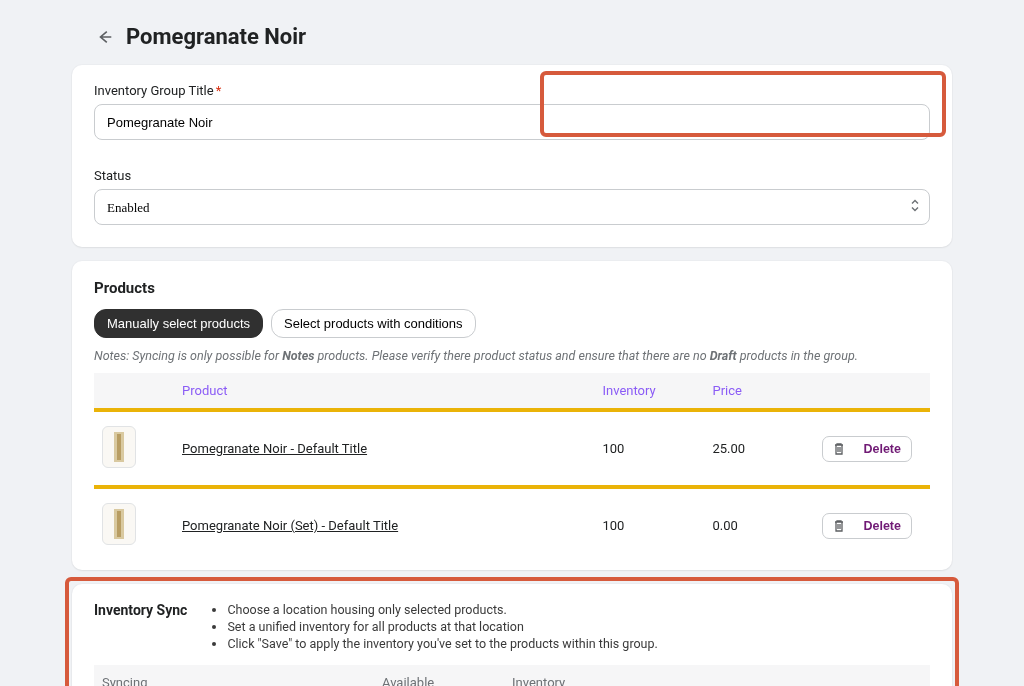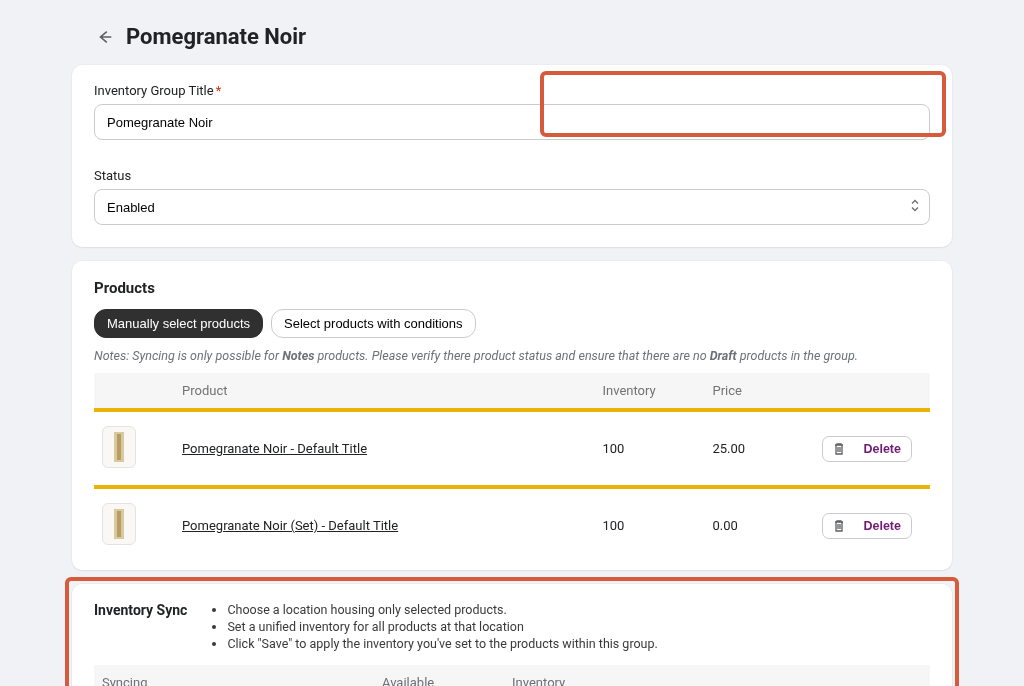--- a/index.html
+++ b/index.html
@@ -46,21 +46,21 @@
     width: 100%;
     height: 36px;
     border: 1px solid #c9cccf;
     border-radius: 8px;
     padding: 0 12px;
     font-size: 13px;
     background: #fff;
     outline: none;
   }
   .select-wrap { position: relative; }
-  .select { appearance: none; -webkit-appearance: none; padding-right: 30px; }
+  .select { appearance: none; -webkit-appearance: none; padding-right: 30px; font-family: Liberation Serif, serif; }
   .select-arrows {
     position: absolute; right: 10px; top: 50%; transform: translateY(-50%);
     pointer-events: none; color: #6d7175;
   }
 
   .highlight-status {
     position: absolute;
     top: 6px; right: 6px;
     width: 406px; height: 66px;
     border: 4px solid #d65a3c;
@@ -80,21 +80,21 @@
     border: 1px solid #c9cccf;
     background: #fff;
     cursor: pointer;
   }
   .seg-btn.active { background: #303030; color: #fff; border-color: #303030; }
   .notes { font-size: 12.5px; color: #6d7175; font-style: italic; margin-bottom: 10px; }
   .notes b { font-weight: 700; }
 
   .ptable { width: 100%; border-collapse: collapse; }
   .ptable thead th {
-    text-align: left; font-weight: 400; font-size: 13px; color: #737373;
+    text-align: left; font-weight: 400; font-size: 13px; color: #8b5cf6;
     background: #f6f6f7; padding: 10px 8px;
   }
   .ptable tbody td {
     padding: 14px 8px;
     border-top: 4px solid #eab308;
     vertical-align: middle;
     font-size: 13px;
   }
   .thumb {
     width: 34px; height: 42px;

